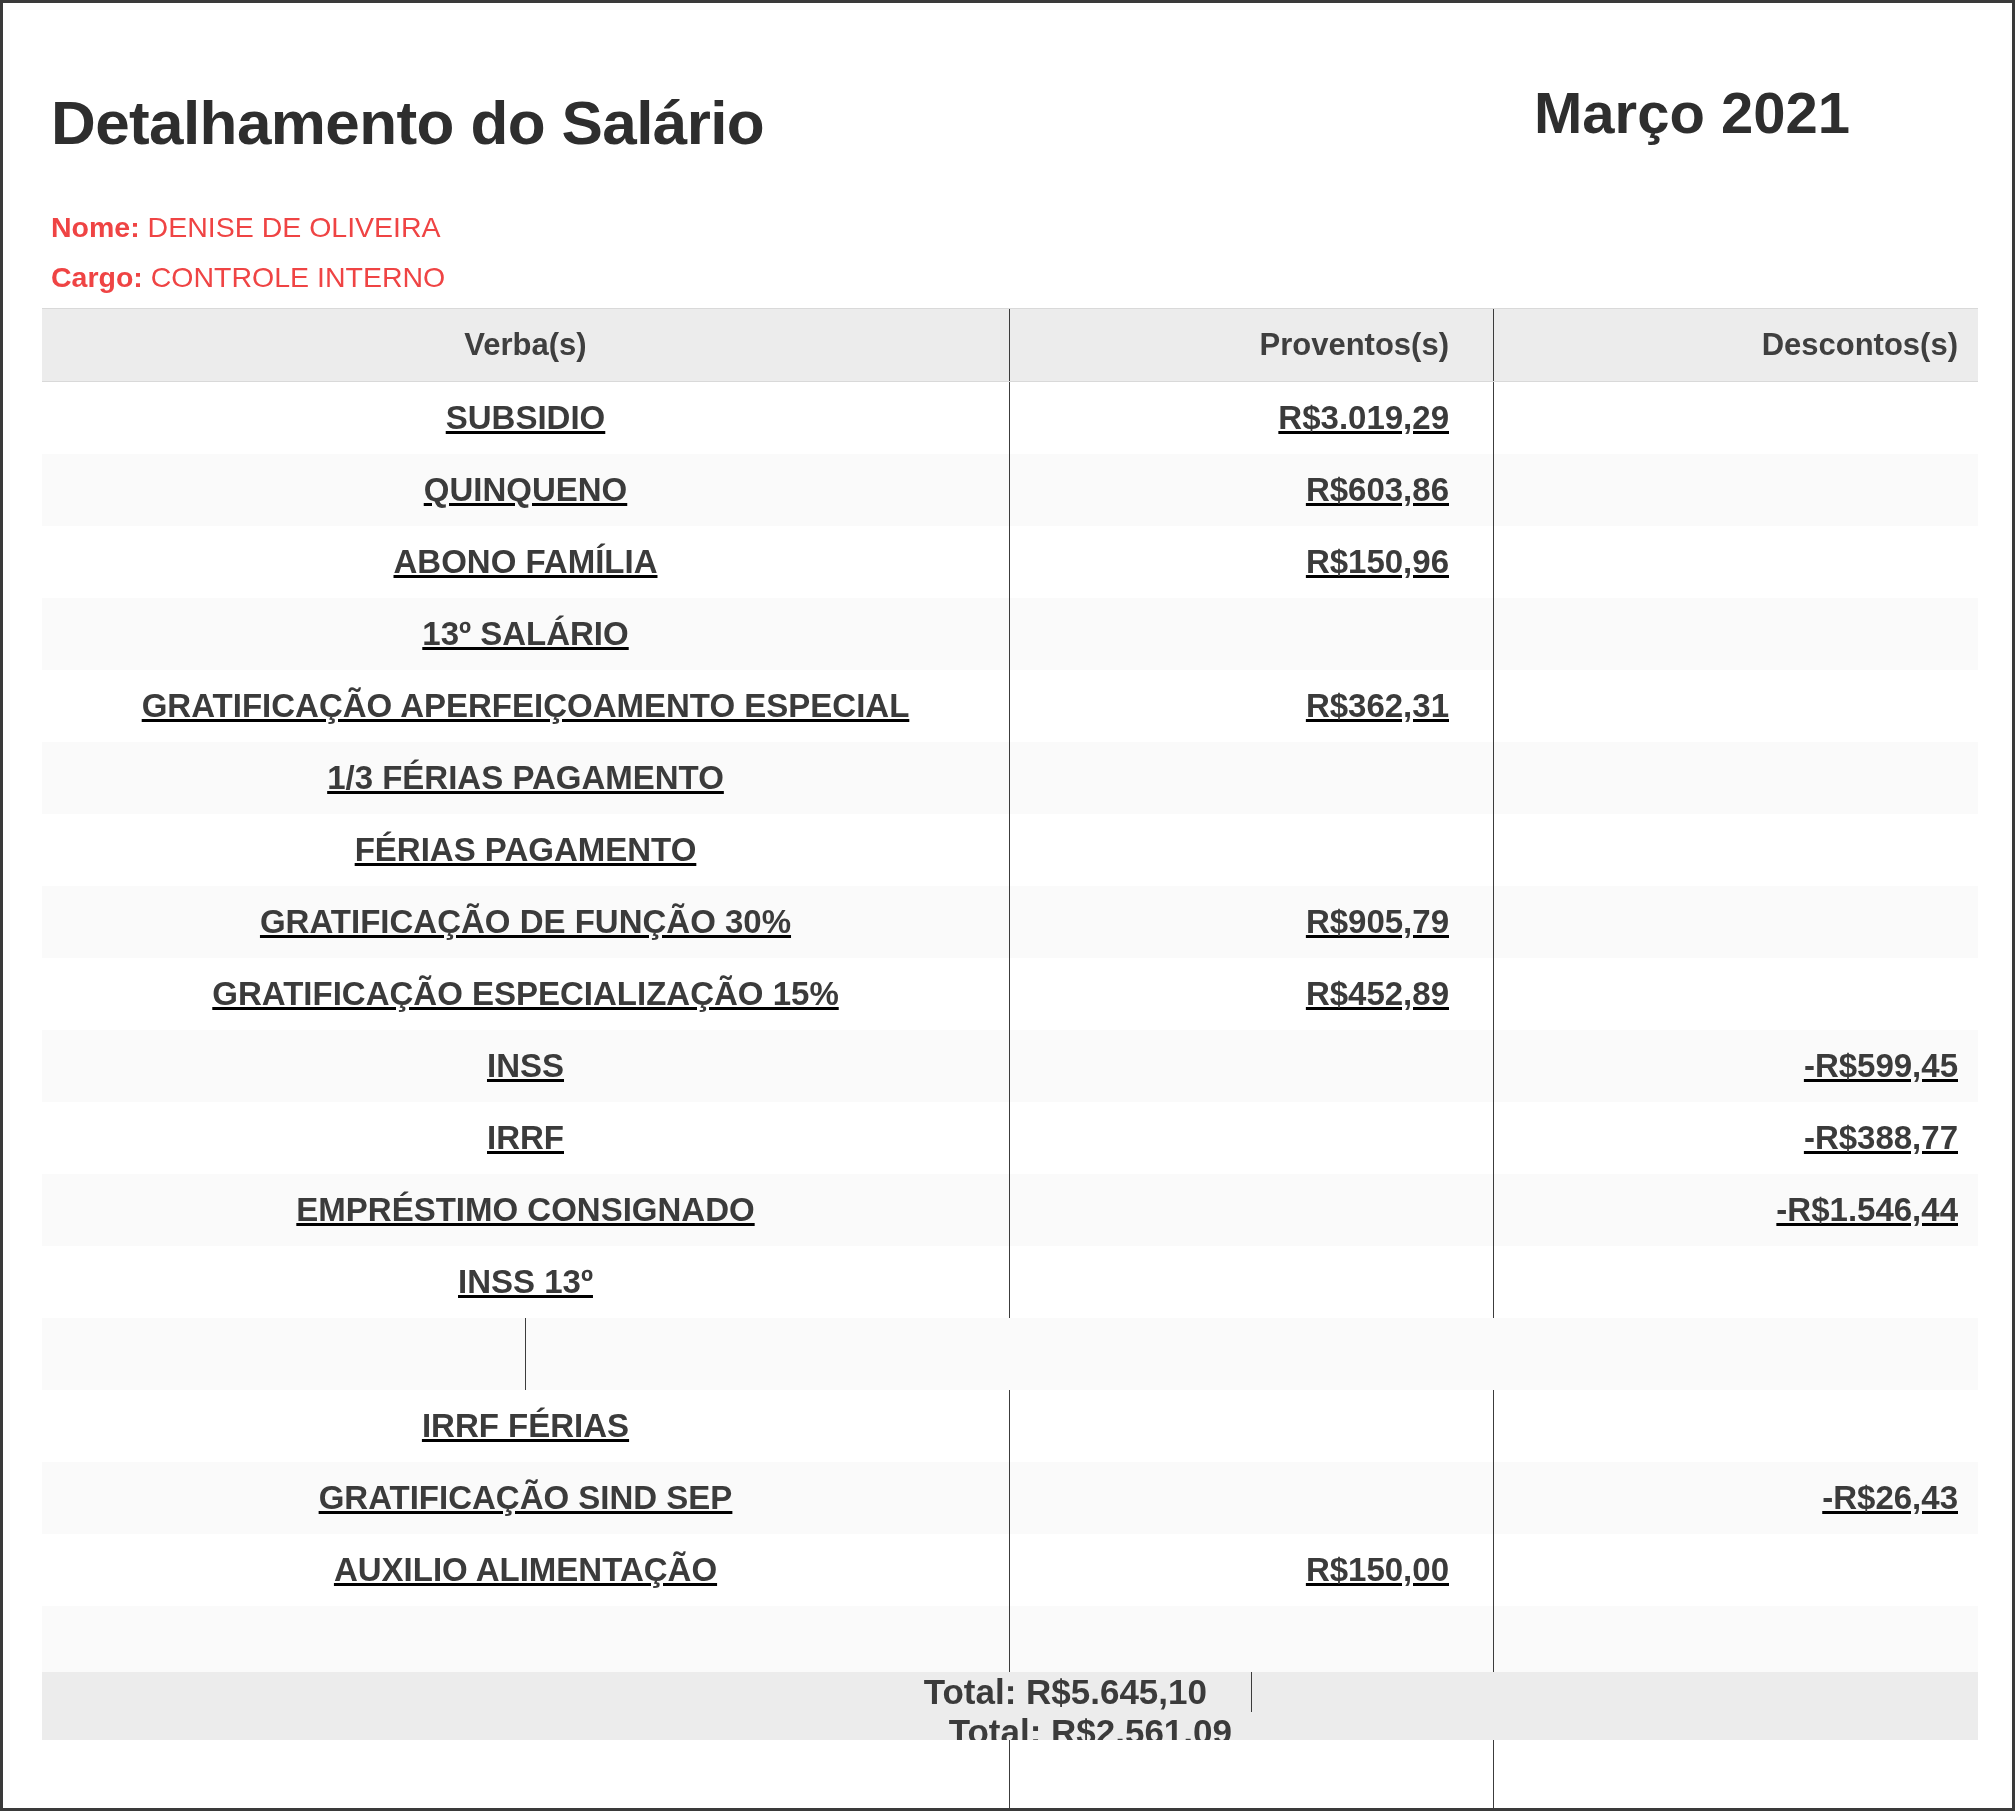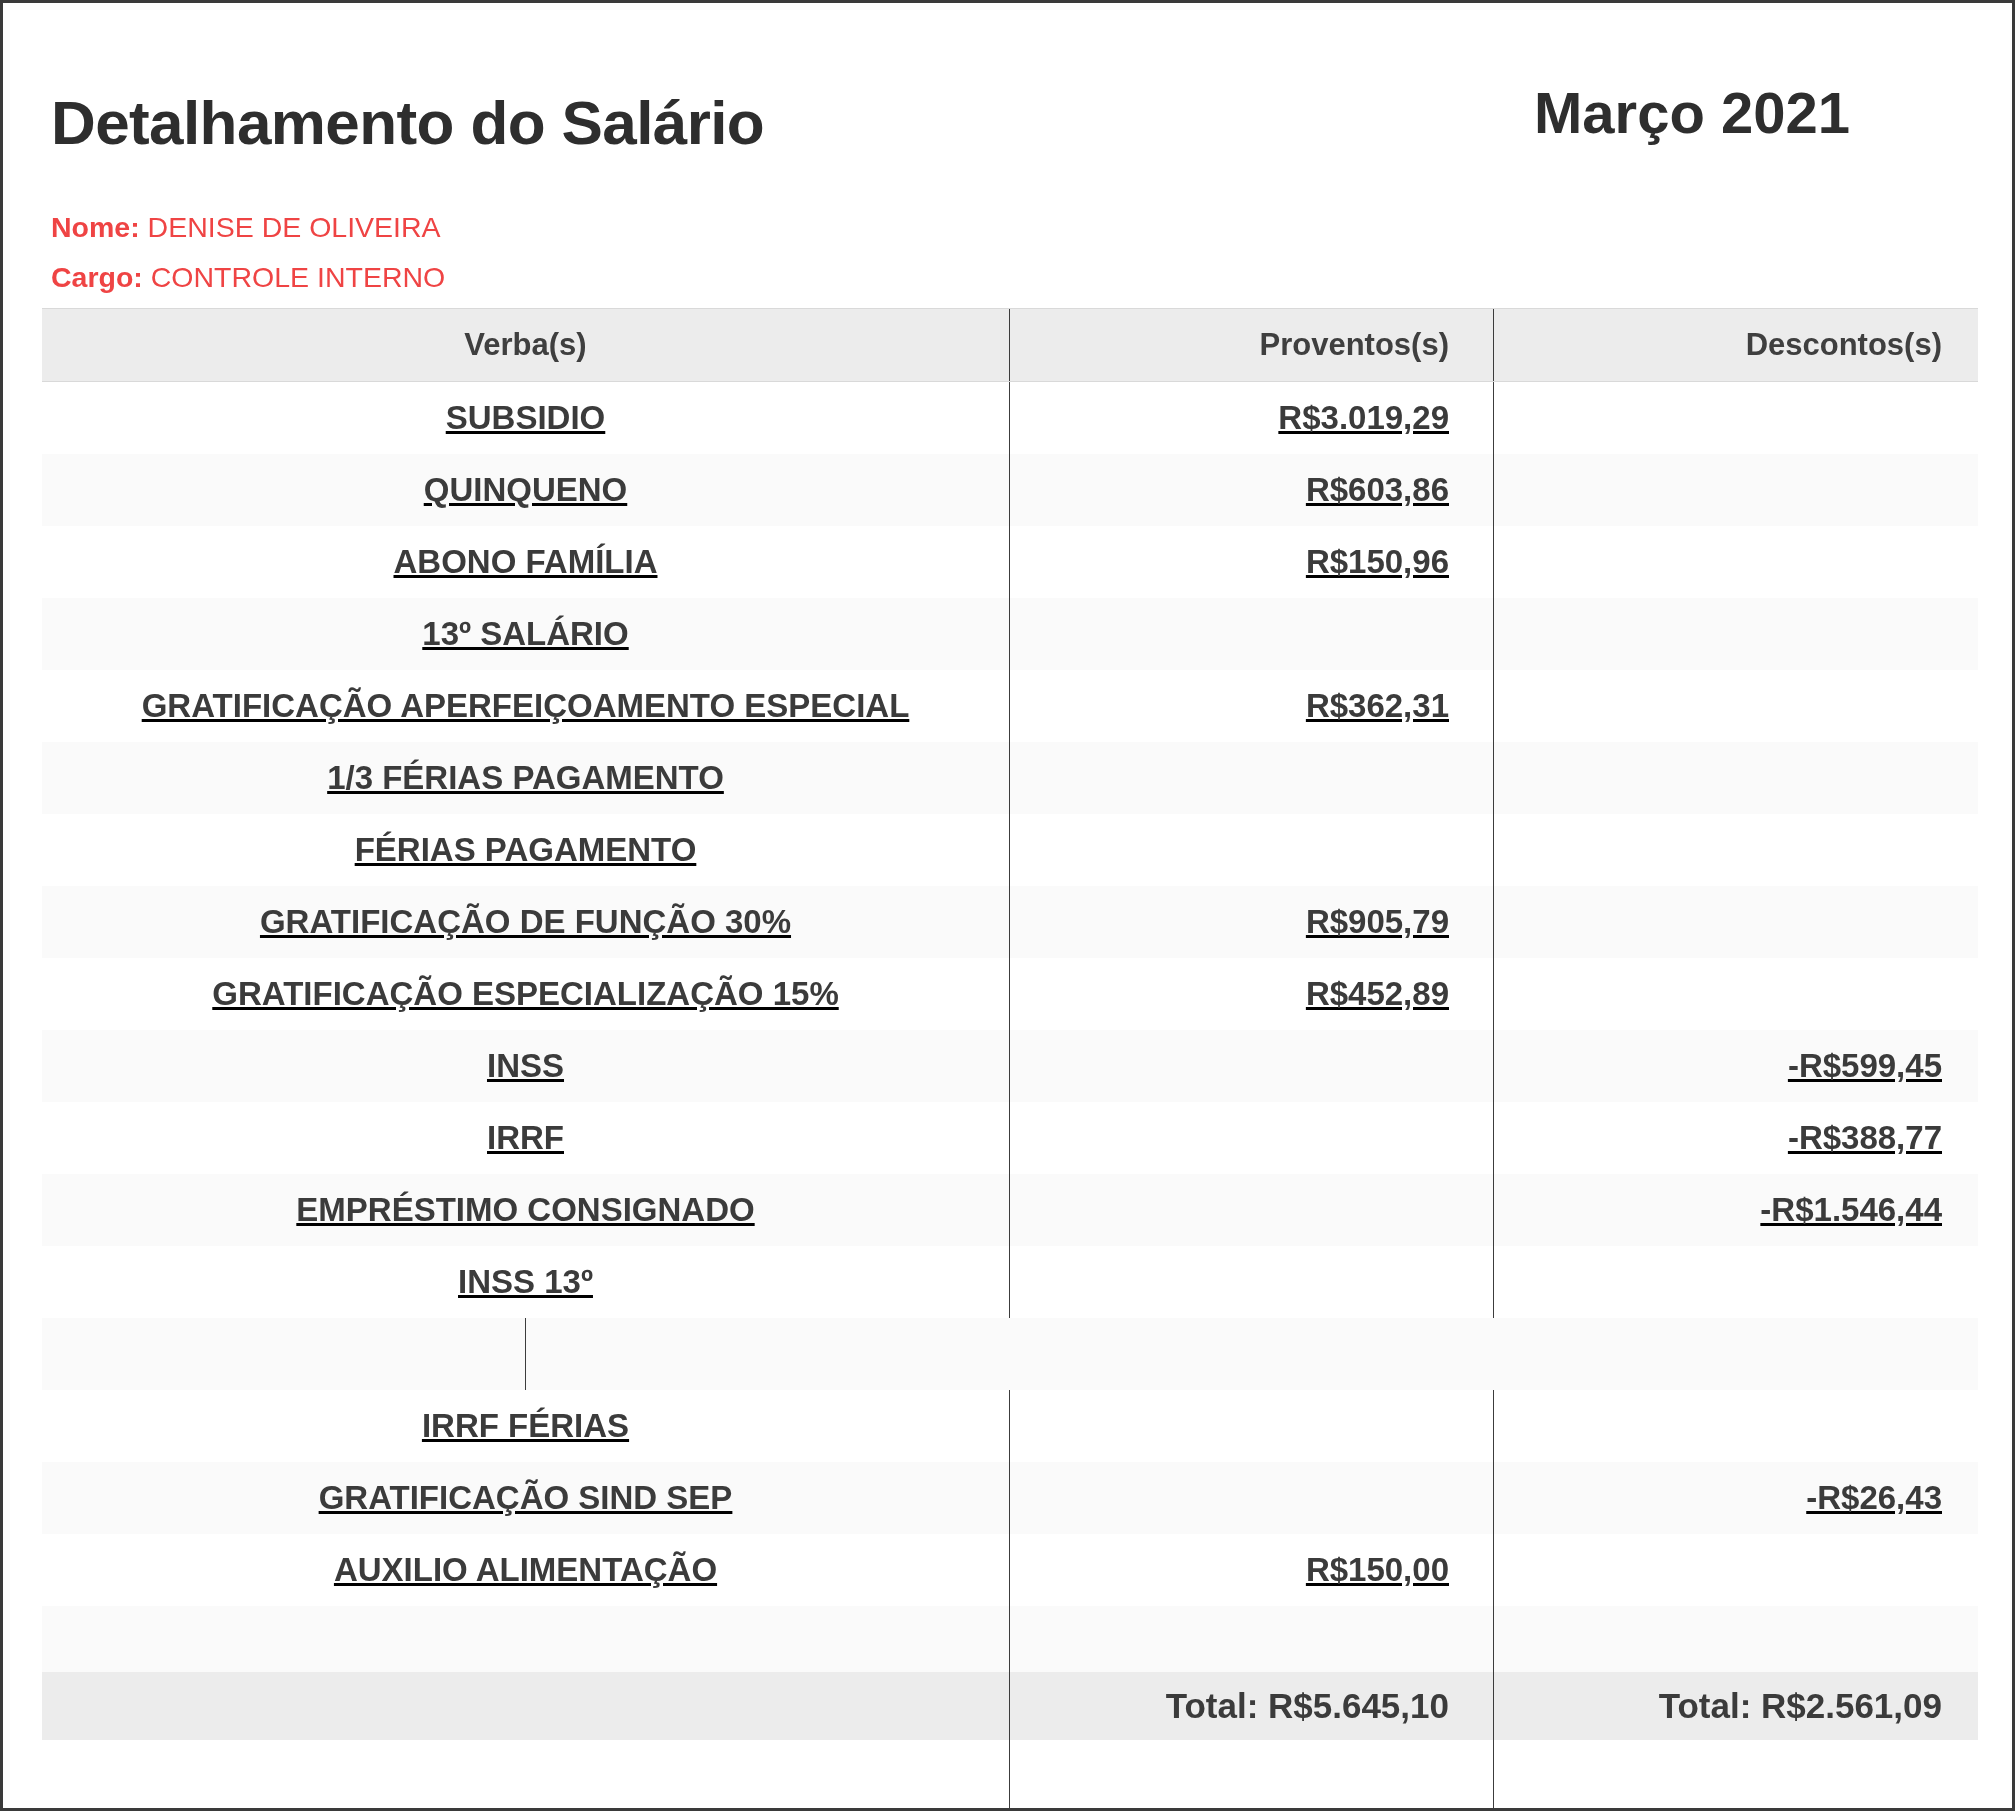--- a/index.html
+++ b/index.html
@@ -75,21 +75,21 @@
     width: 25%;
     justify-content: flex-end;
     text-align: right;
     padding-right: 44px;
     border-right: 1.2px solid #3c3c3c;
   }
   .c-desc {
     width: 25%;
     justify-content: flex-end;
     text-align: left;
-    padding-right: 36px;
+    padding-right: 20px;
   }
   .header-row {
     height: 74px;
     background: #ececec;
     border-top: 0.6px solid #d9d9d9;
     border-bottom: 0.6px solid #d9d9d9;
     font-size: 31px;
     font-weight: bold;
     color: #3f3f3f;
   }
@@ -102,20 +102,21 @@
     color: #3b3b3b;
   }
   .rows-host .data-row:nth-child(even) { background: #fafafa; }
   .rows-host .data-row:last-child { height: 66px; }
   .totals-row {
     height: 68px;
     background: #ececec;
     font-size: 35px;
     font-weight: bold;
     color: #3b3b3b;
+    flex-direction: column;
   }
   .filler-row {
     height: 74px;
     background: #ffffff;
   }
 </style>
 </head>
 <body>
 
 <div class="page">

